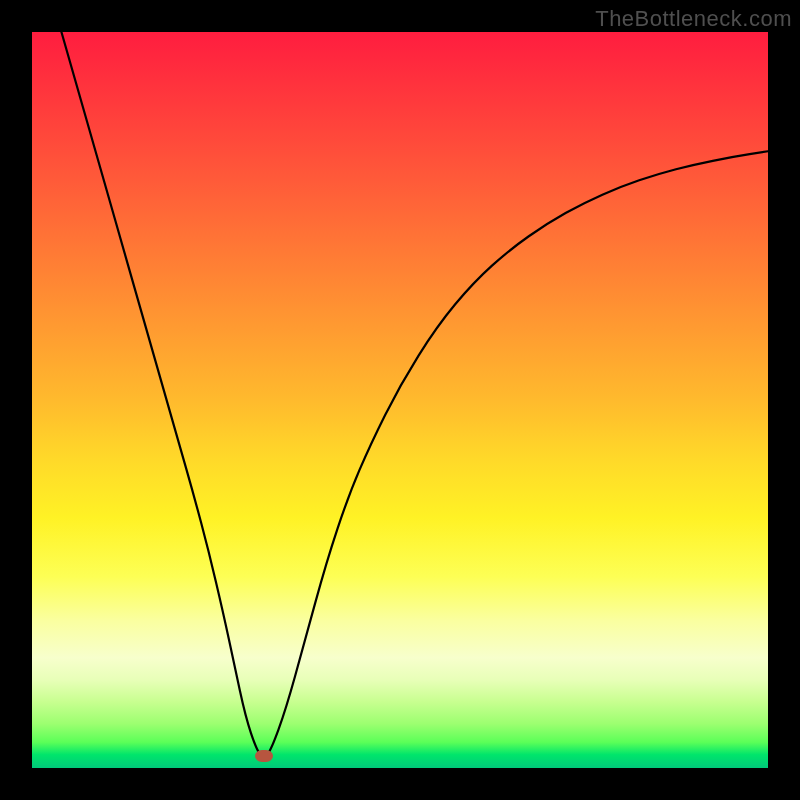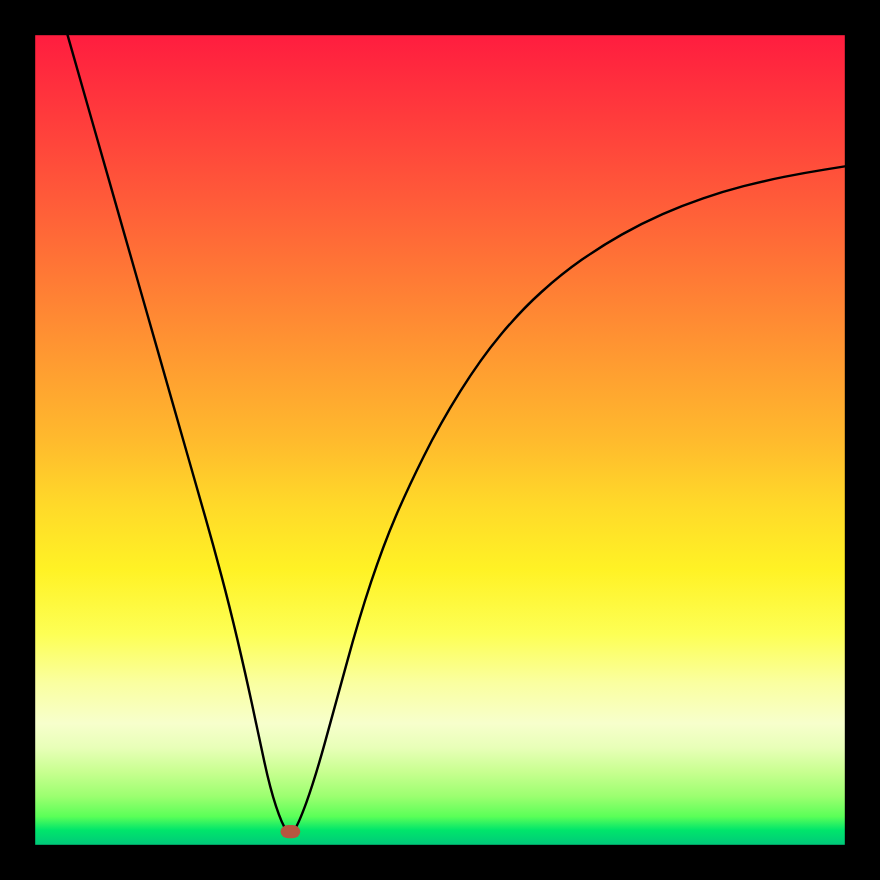--- a/index.html
+++ b/index.html
@@ -73,13 +73,14 @@
 </head>
 <body>
 
 <div class="frame">
   <div class="plot">
     <svg class="curve" viewBox="0 0 736 736" preserveAspectRatio="none">
       <path id="curve-path" d="M 29.44 0.00 Q 44.16 51.52 51.52 77.28 Q 58.88 103.04 66.24 128.80 Q 73.60 154.56 80.96 180.32 Q 88.32 206.08 95.68 231.84 Q 103.04 257.60 110.40 283.36 Q 117.76 309.12 125.12 334.88 Q 132.48 360.64 139.84 386.40 Q 147.20 412.16 154.56 437.92 Q 161.92 463.68 169.28 491.28 Q 176.64 518.88 184.00 550.16 Q 191.36 581.44 196.88 607.20 Q 202.40 632.96 207.92 658.72 Q 213.44 684.48 218.96 701.04 Q 224.48 717.60 228.16 722.38 Q 231.84 727.17 235.52 722.38 Q 239.20 717.60 246.56 697.36 Q 253.92 677.12 263.12 644.00 Q 272.32 610.88 283.36 570.40 Q 294.40 529.92 305.44 496.80 Q 316.48 463.68 327.52 437.92 Q 338.56 412.16 353.28 382.72 Q 368.00 353.28 386.40 323.84 Q 404.80 294.40 423.20 272.32 Q 441.60 250.24 460.00 233.68 Q 478.40 217.12 496.80 204.24 Q 515.20 191.36 533.60 181.06 Q 552.00 170.75 570.40 162.66 Q 588.80 154.56 607.20 148.30 Q 625.60 142.05 644.00 137.26 Q 662.40 132.48 680.80 128.80 Q 699.20 125.12 717.60 122.18 T 736.00 119.23" fill="none" stroke="#000" stroke-width="2.2" stroke-linecap="round" stroke-linejoin="round"></path>
     </svg>
     <div class="marker" id="min-marker" style="left: 231.84px; top: 724.224px; background: rgb(183, 85, 63);"></div>
   </div>
+  <div class="watermark">TheBottleneck.com</div>
 </div>
 
 </body></html>

